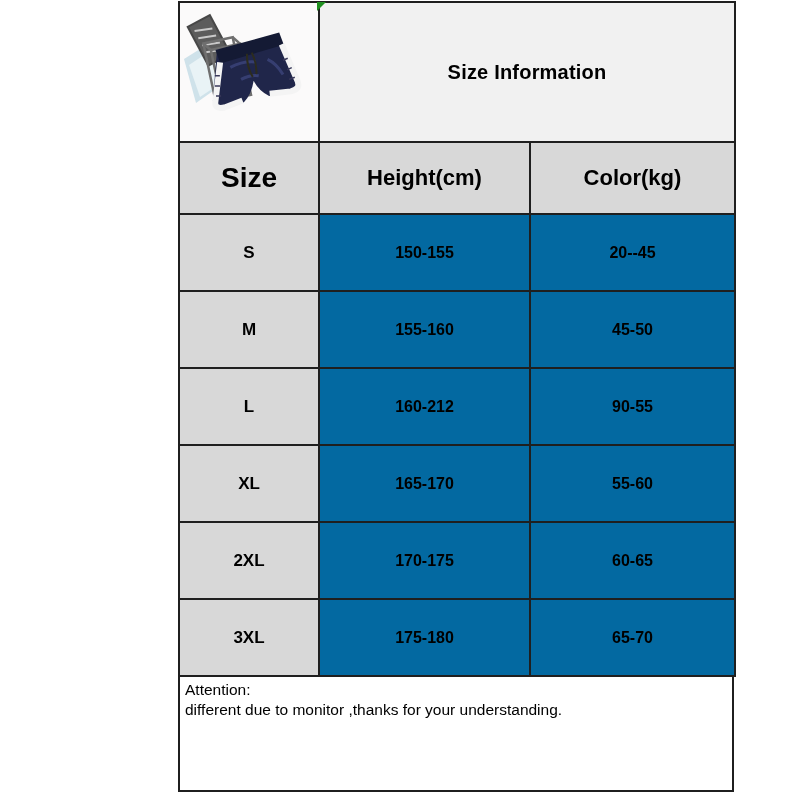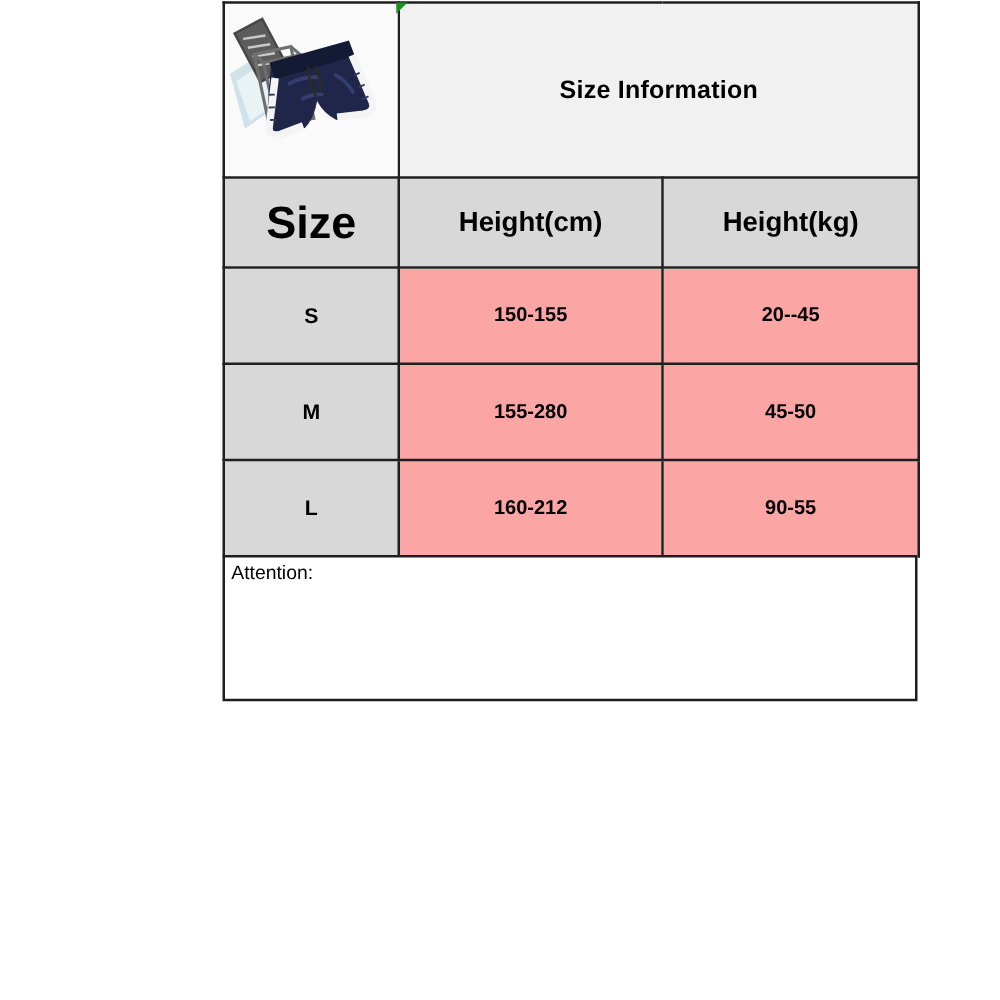--- a/index.html
+++ b/index.html
@@ -11,24 +11,24 @@
   .board{position:relative;width:444px;margin:0 auto;padding-top:1px;}
   table.size-table{border-collapse:collapse;table-layout:fixed;width:556px;}
   table.size-table td{
     border:2px solid #1f1f1f;text-align:center;vertical-align:middle;
     padding:0;overflow:hidden;
   }
   .photo-cell{width:136px;height:138px;background:#fbfafa;}
   .photo-cell svg{display:block;}
   .title-cell{background:#f1f1f1;font-size:20px;font-weight:700;letter-spacing:0.2px;}
   .row-head td{height:70px;background:#d8d8d8;font-weight:700;font-size:22px;}
-  td.size-head{font-size:36px;}
+  td.size-head{font-size:28px;}
   .row-data td{height:75px;font-weight:700;}
   td.label-cell{background:#d8d8d8;font-size:17px;}
-  td.value-cell{background:#fca5a5;font-size:16px;}
+  td.value-cell{background:#0369a1;font-size:16px;}
   .attention{
     position:relative;margin-top:-2px;box-sizing:border-box;
     width:556px;height:117px;border:2px solid #1f1f1f;background:#ffffff;
     padding:3px 19px 0 5px;font-size:15.5px;line-height:19.5px;text-align:left;
   }
   .corner-marker{
     position:absolute;left:139px;top:2px;width:0;height:0;
     border-top:9px solid #1f8f1f;border-right:9px solid transparent;
   }
 </style>
@@ -75,39 +75,55 @@
               <path d="M71,50 q-3,14 1,24 M76,50 q3,12 0,22" stroke="#2c2c1e" stroke-width="2" fill="none"></path>
             </g>
           </svg>
         </td>
         <td class="title-cell" colspan="2">Size Information</td>
       </tr>
 
       <tr class="row-head">
         <td class="size-head">Size</td>
         <td>Height(cm)</td>
-        <td>Height(kg)</td>
+        <td>Color(kg)</td>
       </tr>
 
       <tr class="row-data">
         <td class="label-cell">S</td>
         <td class="value-cell">150-155</td>
         <td class="value-cell">20--45</td>
       </tr>
       <tr class="row-data">
         <td class="label-cell">M</td>
-        <td class="value-cell">155-280</td>
+        <td class="value-cell">155-160</td>
         <td class="value-cell">45-50</td>
       </tr>
       <tr class="row-data">
         <td class="label-cell">L</td>
         <td class="value-cell">160-212</td>
         <td class="value-cell">90-55</td>
       </tr>
+      <tr class="row-data">
+        <td class="label-cell">XL</td>
+        <td class="value-cell">165-170</td>
+        <td class="value-cell">55-60</td>
+      </tr>
+      <tr class="row-data">
+        <td class="label-cell">2XL</td>
+        <td class="value-cell">170-175</td>
+        <td class="value-cell">60-65</td>
+      </tr>
+      <tr class="row-data">
+        <td class="label-cell">3XL</td>
+        <td class="value-cell">175-180</td>
+        <td class="value-cell">65-70</td>
+      </tr>
     </tbody>
   </table>
 
   <div class="attention">
     <div>Attention:</div>
+    <div>different due to monitor ,thanks for your understanding.</div>
   </div>
 
   <div class="corner-marker"></div>
 </div>
 
 </body></html>

